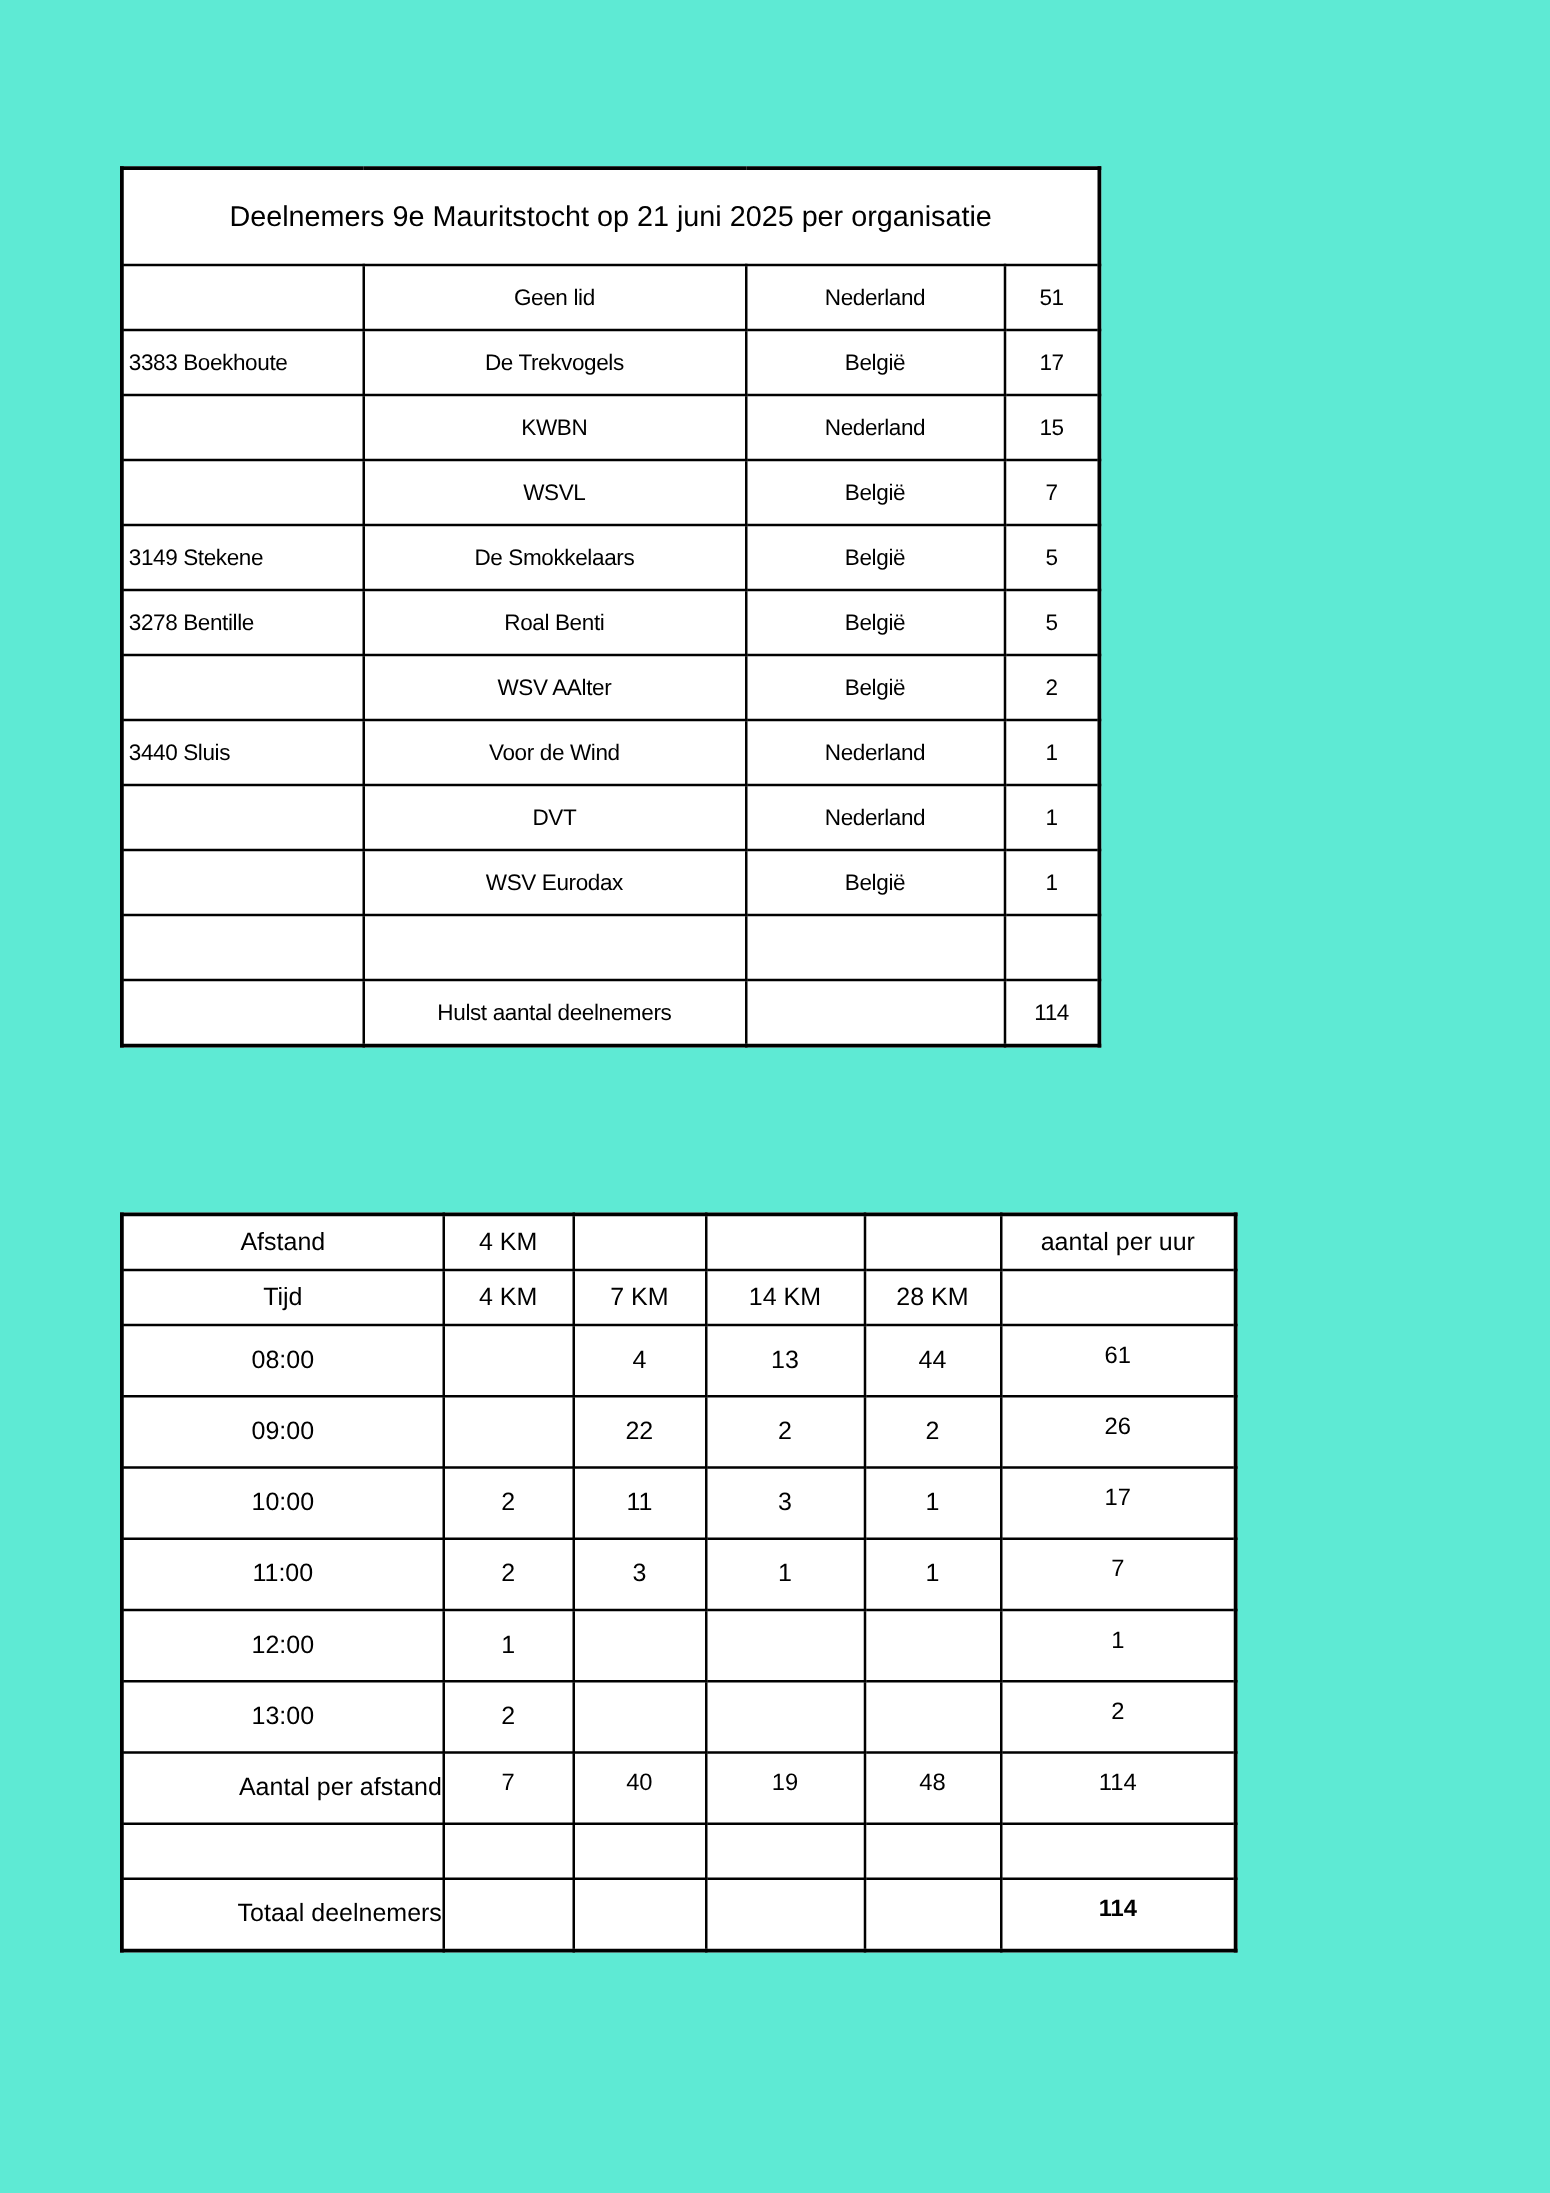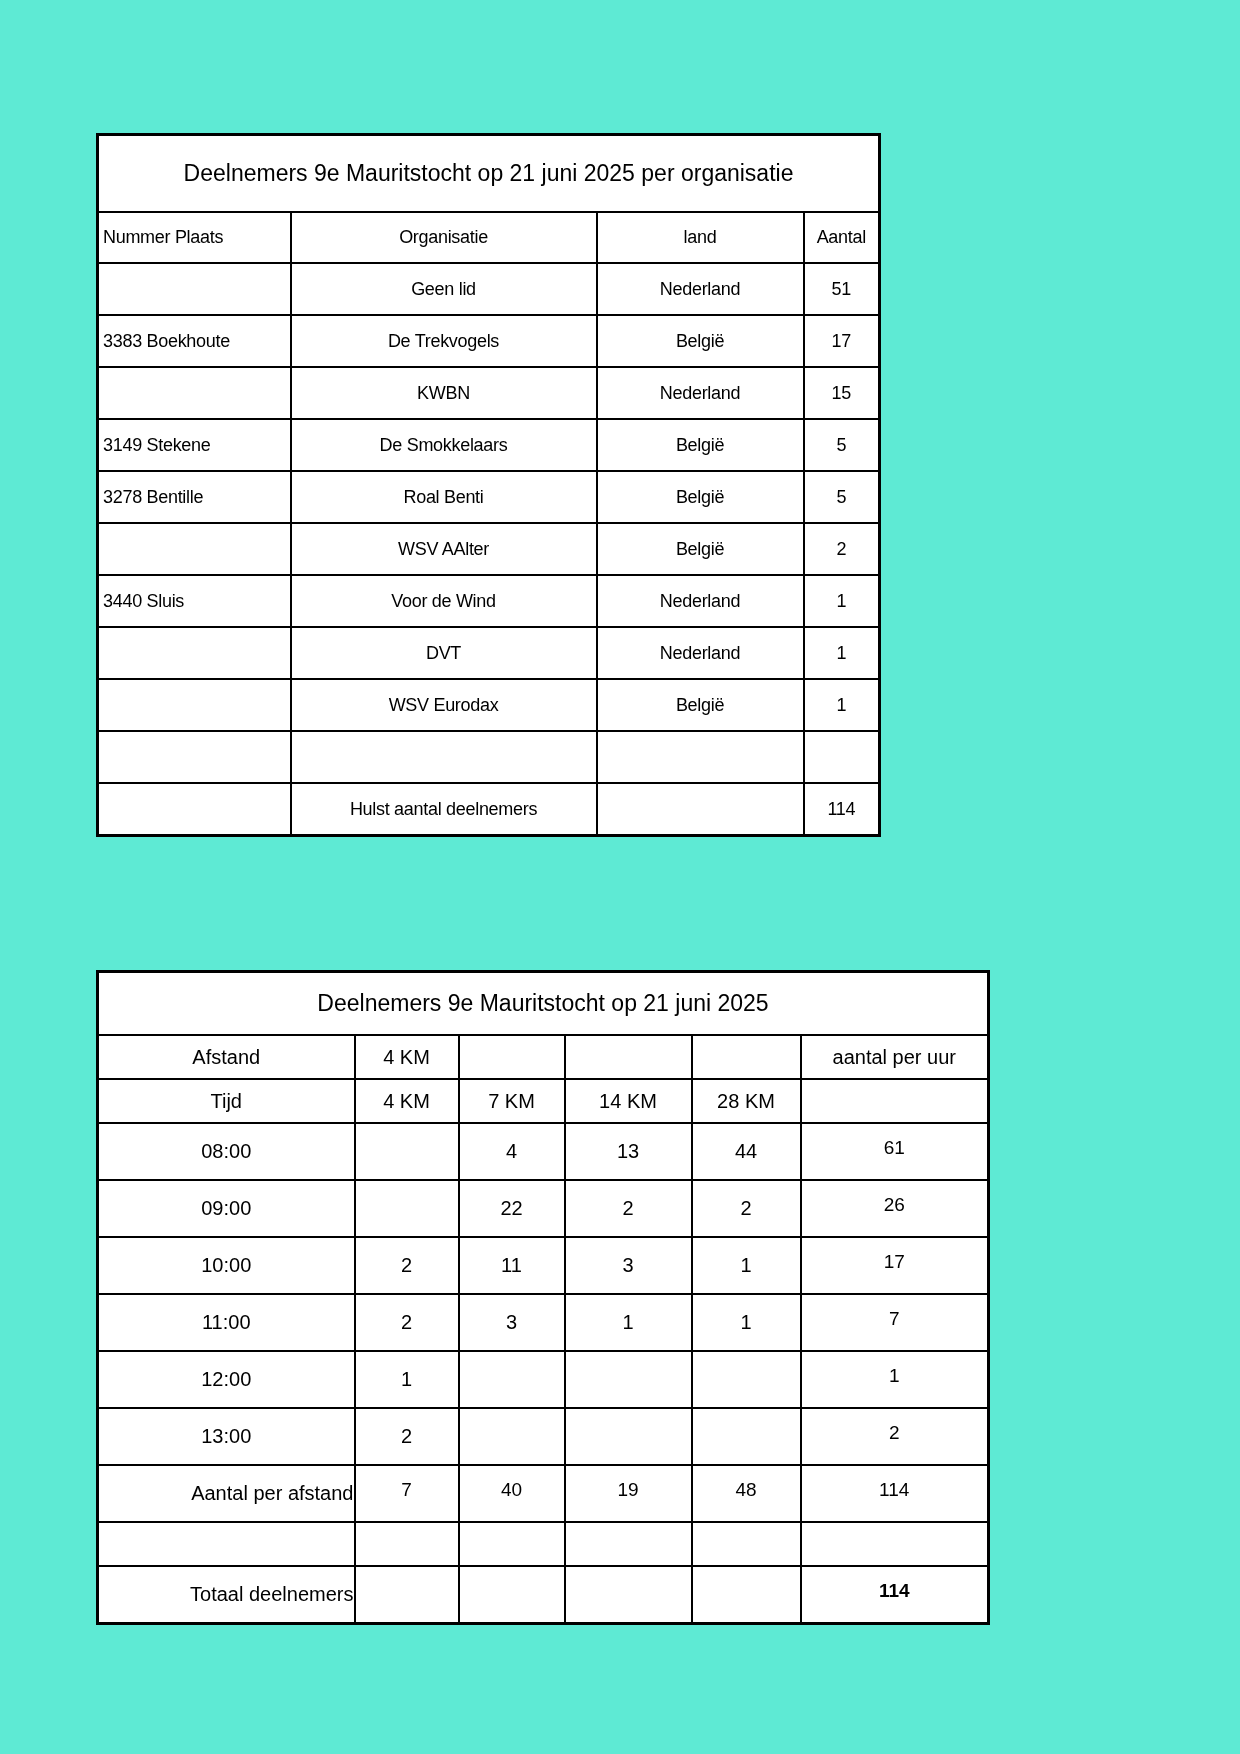--- a/index.html
+++ b/index.html
@@ -69,43 +69,43 @@
     <colgroup>
       <col style="width:193px">
         <col style="width:306px">
         <col style="width:207px">
         <col style="width:76px">
     </colgroup>
     <tbody>
         <tr class="title-row">
       <td colspan="4">Deelnemers 9e Mauritstocht op 21 juni 2025 per organisatie</td>
     </tr>
-    <tr class="header-row">
-      <td class="c0">Nummer Plaats</td>
-      <td>Organisatie</td>
-      <td>land</td>
-      <td>Aantal</td>
-    </tr>
     <tr>
       <td class="c0"></td>
       <td>Geen lid</td>
       <td>Nederland</td>
       <td>51</td>
     </tr>
     <tr>
       <td class="c0">3383 Boekhoute</td>
       <td>De Trekvogels</td>
       <td>België</td>
       <td>17</td>
     </tr>
     <tr>
       <td class="c0"></td>
       <td>KWBN</td>
       <td>Nederland</td>
       <td>15</td>
+    </tr>
+    <tr>
+      <td class="c0"></td>
+      <td>WSVL</td>
+      <td>België</td>
+      <td>7</td>
     </tr>
     <tr>
       <td class="c0">3149 Stekene</td>
       <td>De Smokkelaars</td>
       <td>België</td>
       <td>5</td>
     </tr>
     <tr>
       <td class="c0">3278 Bentille</td>
       <td>Roal Benti</td>
@@ -154,23 +154,20 @@
   <table class="doc-table" id="table2">
     <colgroup>
       <col style="width:257px">
         <col style="width:104px">
         <col style="width:106px">
         <col style="width:127px">
         <col style="width:109px">
         <col style="width:188px">
     </colgroup>
     <tbody>
-        <tr class="title-row">
-      <td colspan="6">Deelnemers 9e Mauritstocht op 21 juni 2025</td>
-    </tr>
     <tr>
       <td>Afstand</td>
       <td>4 KM</td>
       <td></td>
       <td></td>
       <td></td>
       <td>aantal per uur</td>
     </tr>
     <tr>
       <td>Tijd</td>

